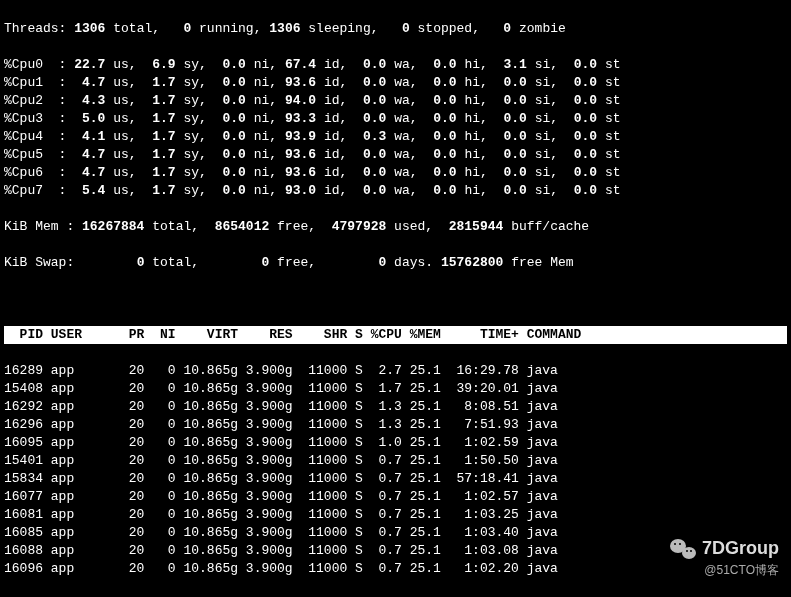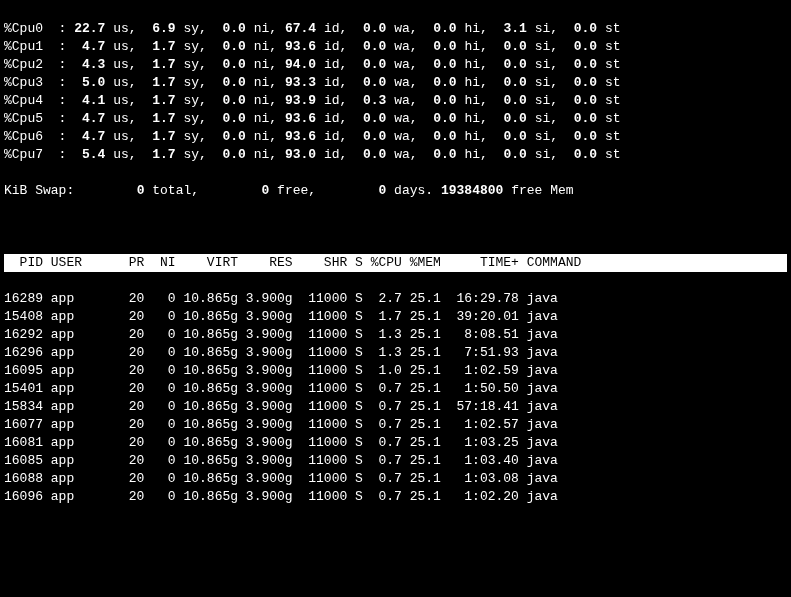--- a/index.html
+++ b/index.html
@@ -18,21 +18,21 @@
   .screen {
     padding: 2px 4px;
     white-space: pre;
   }
   .b { font-weight: bold; }
   .hdr {
     background: #fff;
     color: #000;
     display: block;
     width: 100%;
-    font-weight: normal;
+    font-weight: bold;
   }
   .row { display: block; }
   .watermark {
     position: absolute;
     right: 12px;
     bottom: 18px;
     color: #888;
     font-family: sans-serif;
   }
   .watermark .top {
@@ -61,21 +61,37 @@
     background: #bbb;
   }
   .wechat-icon .b1 { width:16px; height:14px; left:0; top:2px; }
   .wechat-icon .b2 { width:14px; height:12px; right:0; bottom:0; }
   .dot { width:2px; height:2px; background:#000; border-radius:50%; position:absolute; }
 </style>
 </head>
 <body>
 
 <div class="screen">
+<span class="row"><span>Threads: </span><span class="b">1306</span><span> total,   </span><span class="b">0</span><span> running, </span><span class="b">1306</span><span> sleeping,   </span><span class="b">0</span><span> stopped,   </span><span class="b">0</span><span> zombie</span></span>
 <span id="cpu-lines"><span class="row">%Cpu0  : <span class="b">22.7</span> us, <span class="b"> 6.9</span> sy, <span class="b"> 0.0</span> ni, <span class="b">67.4</span> id, <span class="b"> 0.0</span> wa, <span class="b"> 0.0</span> hi, <span class="b"> 3.1</span> si, <span class="b"> 0.0</span> st</span><span class="row">%Cpu1  : <span class="b"> 4.7</span> us, <span class="b"> 1.7</span> sy, <span class="b"> 0.0</span> ni, <span class="b">93.6</span> id, <span class="b"> 0.0</span> wa, <span class="b"> 0.0</span> hi, <span class="b"> 0.0</span> si, <span class="b"> 0.0</span> st</span><span class="row">%Cpu2  : <span class="b"> 4.3</span> us, <span class="b"> 1.7</span> sy, <span class="b"> 0.0</span> ni, <span class="b">94.0</span> id, <span class="b"> 0.0</span> wa, <span class="b"> 0.0</span> hi, <span class="b"> 0.0</span> si, <span class="b"> 0.0</span> st</span><span class="row">%Cpu3  : <span class="b"> 5.0</span> us, <span class="b"> 1.7</span> sy, <span class="b"> 0.0</span> ni, <span class="b">93.3</span> id, <span class="b"> 0.0</span> wa, <span class="b"> 0.0</span> hi, <span class="b"> 0.0</span> si, <span class="b"> 0.0</span> st</span><span class="row">%Cpu4  : <span class="b"> 4.1</span> us, <span class="b"> 1.7</span> sy, <span class="b"> 0.0</span> ni, <span class="b">93.9</span> id, <span class="b"> 0.3</span> wa, <span class="b"> 0.0</span> hi, <span class="b"> 0.0</span> si, <span class="b"> 0.0</span> st</span><span class="row">%Cpu5  : <span class="b"> 4.7</span> us, <span class="b"> 1.7</span> sy, <span class="b"> 0.0</span> ni, <span class="b">93.6</span> id, <span class="b"> 0.0</span> wa, <span class="b"> 0.0</span> hi, <span class="b"> 0.0</span> si, <span class="b"> 0.0</span> st</span><span class="row">%Cpu6  : <span class="b"> 4.7</span> us, <span class="b"> 1.7</span> sy, <span class="b"> 0.0</span> ni, <span class="b">93.6</span> id, <span class="b"> 0.0</span> wa, <span class="b"> 0.0</span> hi, <span class="b"> 0.0</span> si, <span class="b"> 0.0</span> st</span><span class="row">%Cpu7  : <span class="b"> 5.4</span> us, <span class="b"> 1.7</span> sy, <span class="b"> 0.0</span> ni, <span class="b">93.0</span> id, <span class="b"> 0.0</span> wa, <span class="b"> 0.0</span> hi, <span class="b"> 0.0</span> si, <span class="b"> 0.0</span> st</span></span>
-<span class="row"><span>KiB Swap:        </span><span class="b">0</span><span> total,        </span><span class="b">0</span><span> free,        </span><span class="b">0</span><span> days. </span><span class="b">19384800</span><span> free Mem</span></span>
+<span class="row"><span>KiB Mem : </span><span class="b">16267884</span><span> total,  </span><span class="b">8654012</span><span> free,  </span><span class="b">4797928</span><span> used,  </span><span class="b">2815944</span><span> buff/cache</span></span>
+<span class="row"><span>KiB Swap:        </span><span class="b">0</span><span> total,        </span><span class="b">0</span><span> free,        </span><span class="b">0</span><span> days. </span><span class="b">15762800</span><span> free Mem</span></span>
 <span class="row"> </span>
 <span class="row hdr">  PID USER      PR  NI    VIRT    RES    SHR S %CPU %MEM     TIME+ COMMAND</span>
 <span id="proc-lines"><span class="row">16289 app       20   0 10.865g 3.900g  11000 S  2.7 25.1  16:29.78 java</span><span class="row">15408 app       20   0 10.865g 3.900g  11000 S  1.7 25.1  39:20.01 java</span><span class="row">16292 app       20   0 10.865g 3.900g  11000 S  1.3 25.1   8:08.51 java</span><span class="row">16296 app       20   0 10.865g 3.900g  11000 S  1.3 25.1   7:51.93 java</span><span class="row">16095 app       20   0 10.865g 3.900g  11000 S  1.0 25.1   1:02.59 java</span><span class="row">15401 app       20   0 10.865g 3.900g  11000 S  0.7 25.1   1:50.50 java</span><span class="row">15834 app       20   0 10.865g 3.900g  11000 S  0.7 25.1  57:18.41 java</span><span class="row">16077 app       20   0 10.865g 3.900g  11000 S  0.7 25.1   1:02.57 java</span><span class="row">16081 app       20   0 10.865g 3.900g  11000 S  0.7 25.1   1:03.25 java</span><span class="row">16085 app       20   0 10.865g 3.900g  11000 S  0.7 25.1   1:03.40 java</span><span class="row">16088 app       20   0 10.865g 3.900g  11000 S  0.7 25.1   1:03.08 java</span><span class="row">16096 app       20   0 10.865g 3.900g  11000 S  0.7 25.1   1:02.20 java</span></span>
 </div>
 
 <div class="watermark">
+  <div class="top">
+    <span class="wechat-icon">
+      <span class="b1">
+          <span class="dot" style="left:4px;top:4px"></span>
+          <span class="dot" style="left:9px;top:4px"></span>
+        </span>
+      <span class="b2">
+          <span class="dot" style="left:4px;top:3px"></span>
+          <span class="dot" style="left:8px;top:3px"></span>
+        </span>
+    </span>
+    <span>7DGroup</span>
+  </div>
+  <div class="sub">@51CTO博客</div>
 </div>
 
 </body></html>

